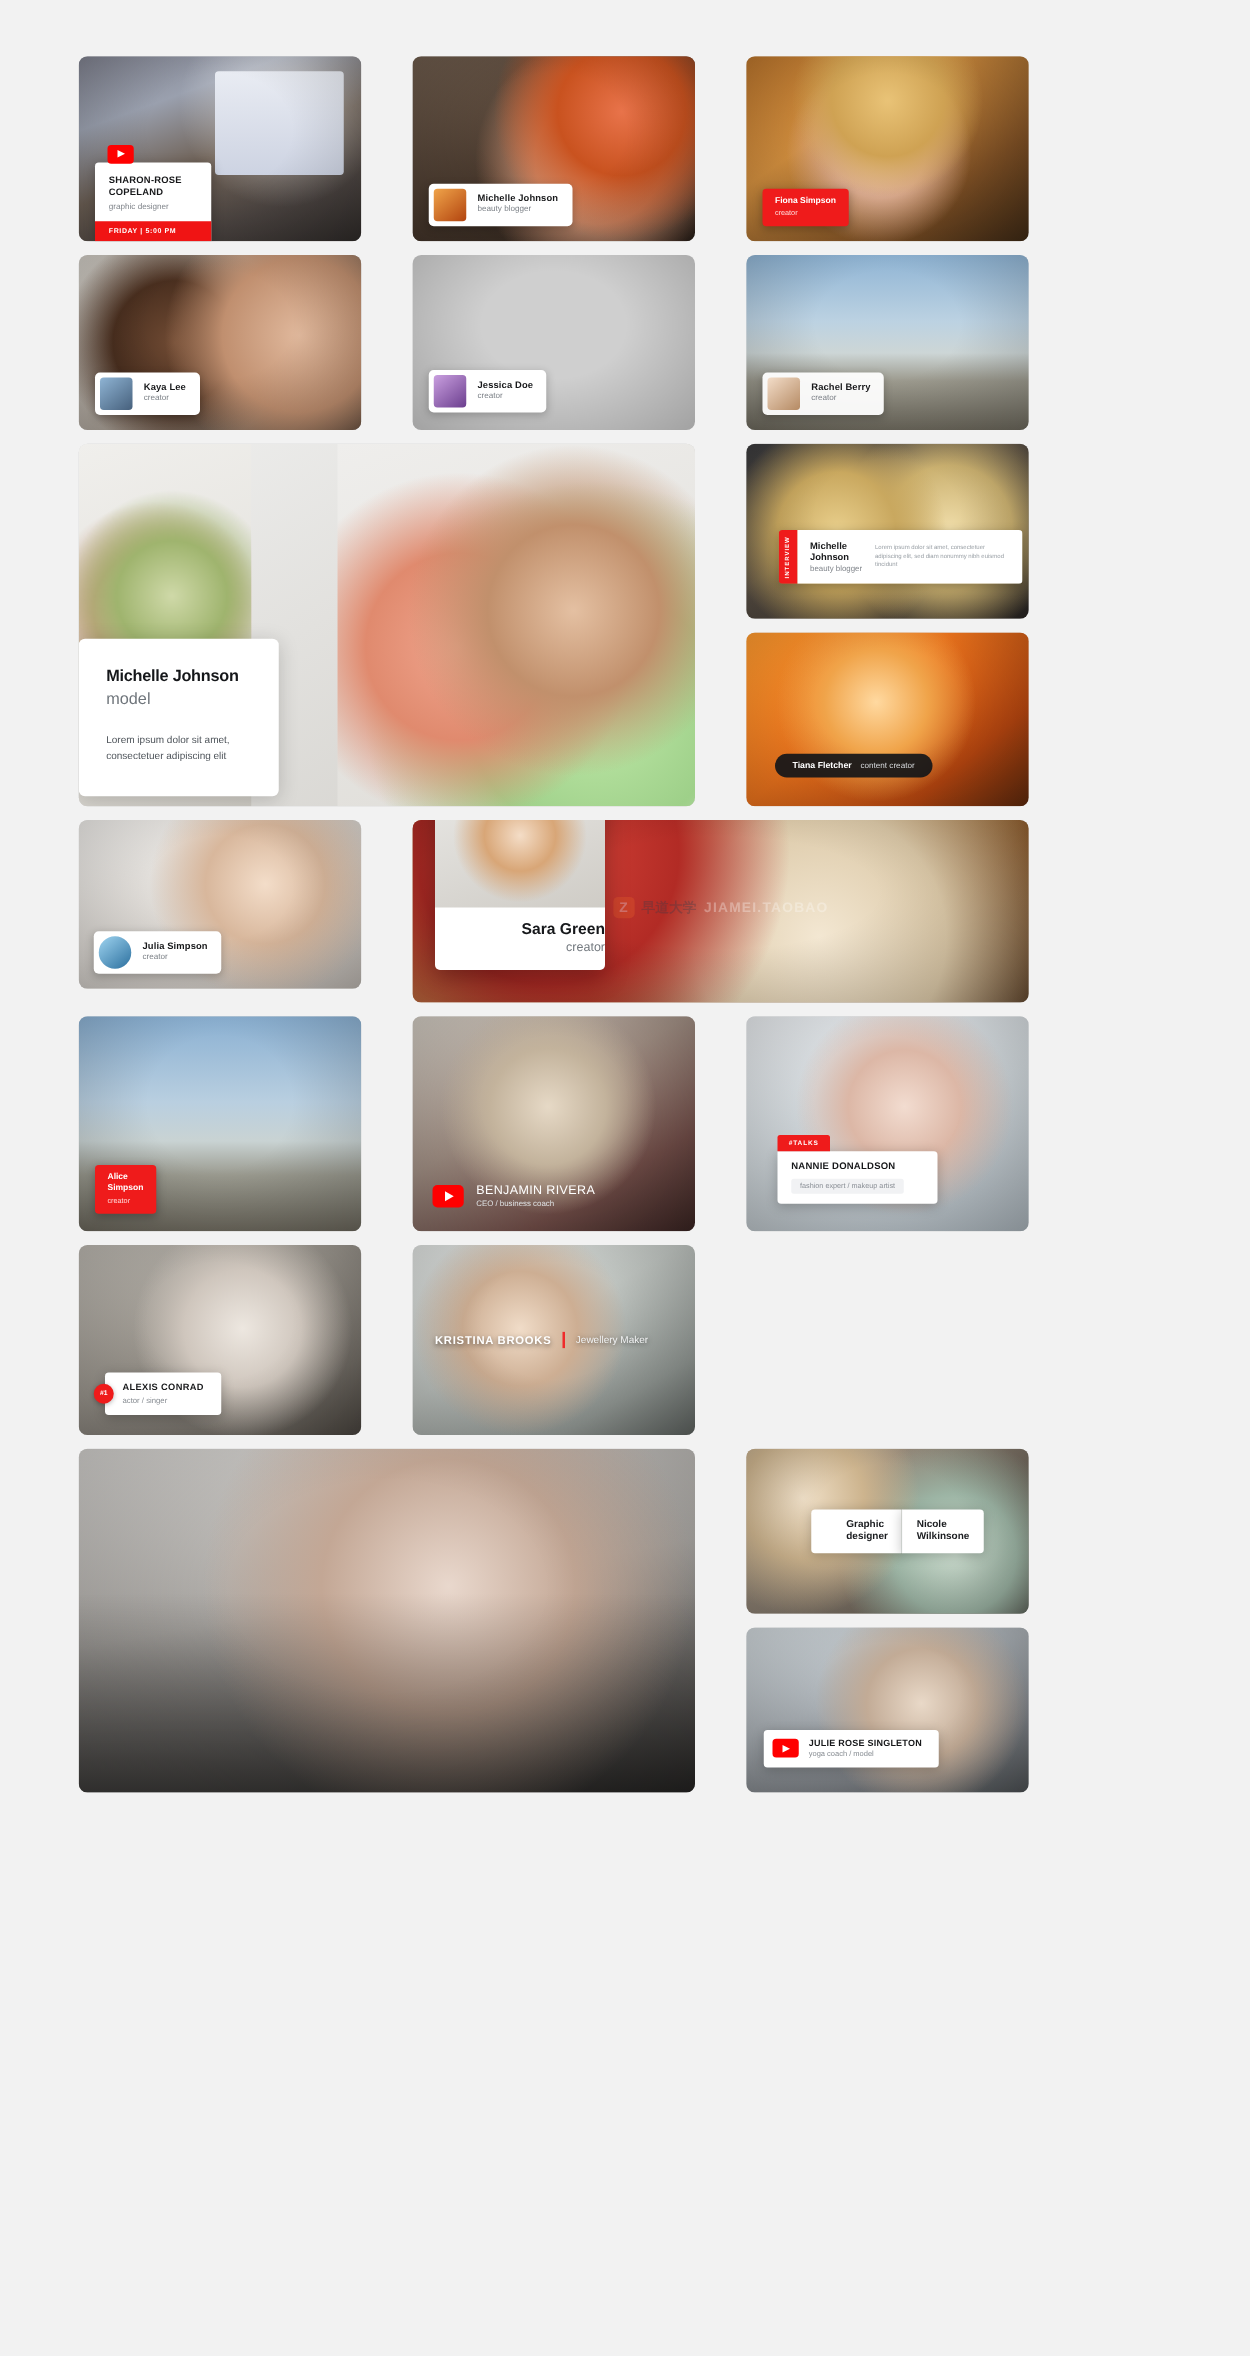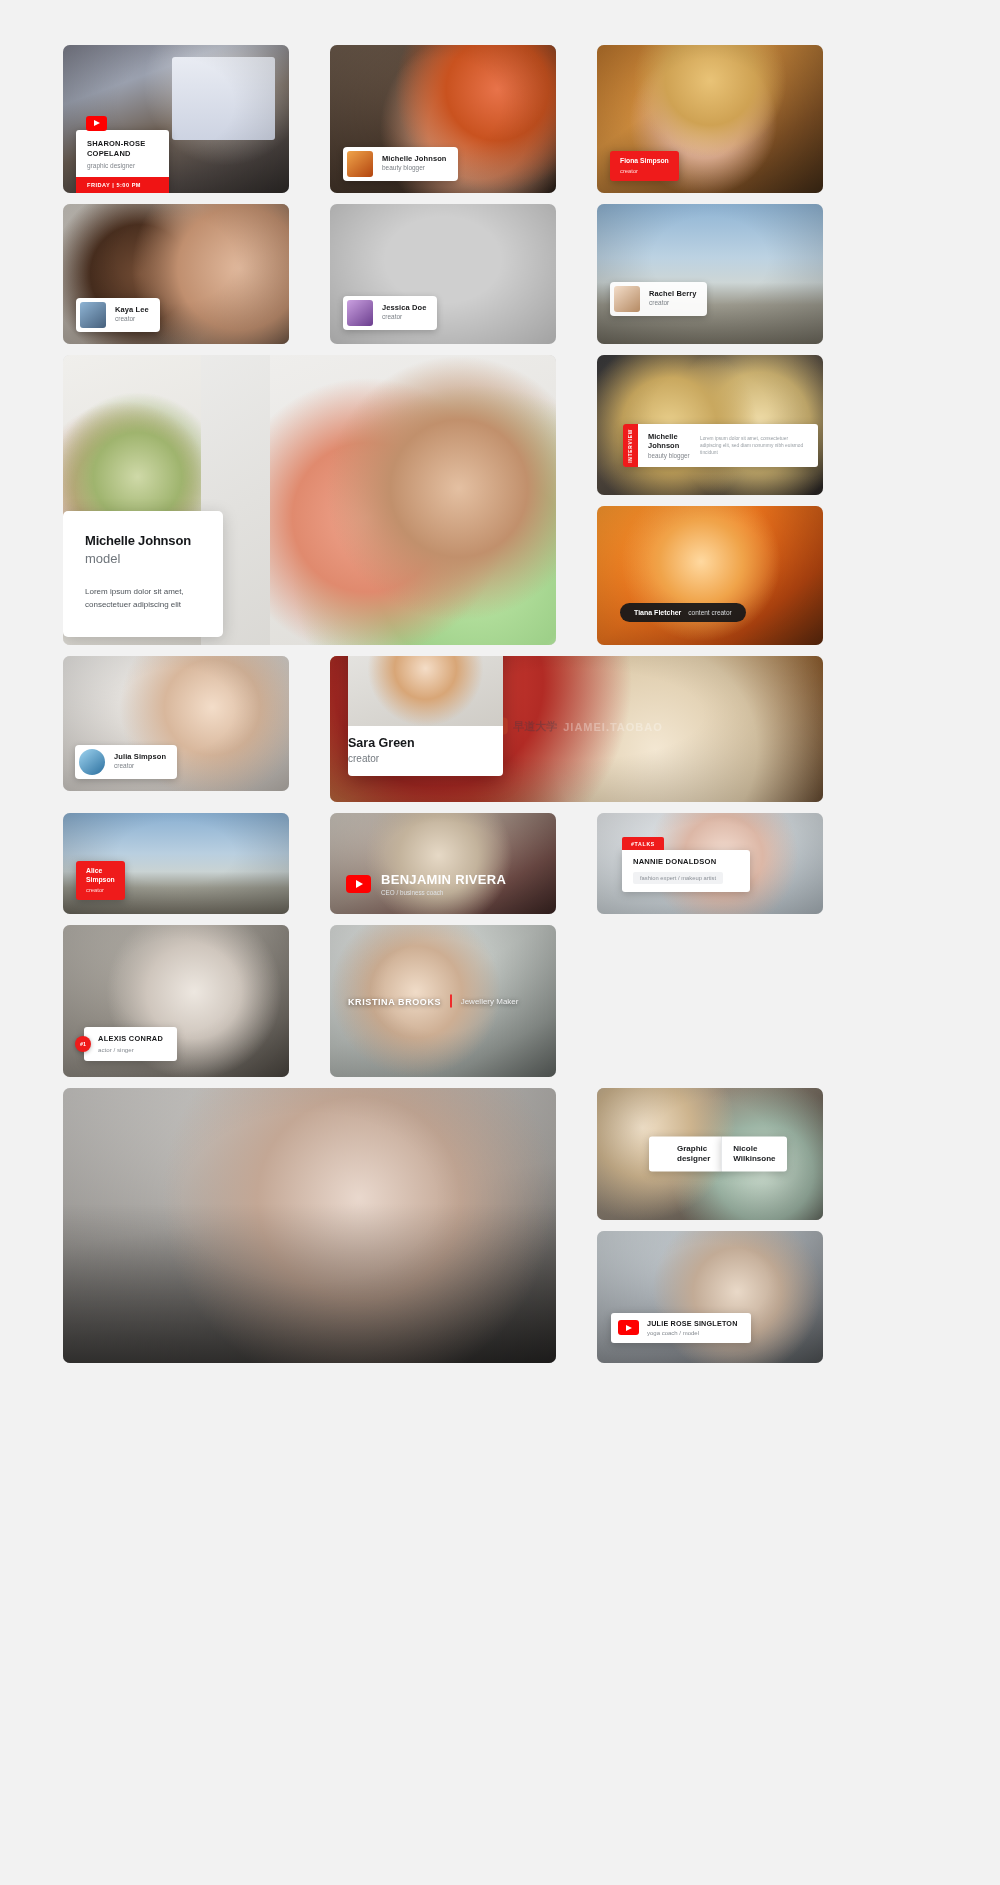--- a/index.html
+++ b/index.html
@@ -247,25 +247,25 @@
     border-radius: 5px;
     box-shadow: 0 3px 16px rgba(0,0,0,.18);
   }
   .panel .nm { font-size: 13px; font-weight: bold; color: #15171a; letter-spacing: -.2px; }
   .panel .rl { font-size: 13px; color: #6f757b; margin-top: 3px; }
   .panel .dsc { font-size: 8px; color: #4e545a; line-height: 1.55; margin-top: 20px; }
 
   
   .panel-portrait {
     position: absolute;
-    width: 155px;
+    width: 136px;
     background: #fff;
     border-radius: 4px;
     box-shadow: 0 5px 20px rgba(0,0,0,.30);
-    text-align: left;
+    text-align: right;
     overflow: hidden;
   }
   .panel-portrait .pimg {
     width: 100%; height: 96px;
     background:
       radial-gradient(circle at 50% 40%, #f4ddc7 0%, #d8a677 32%, transparent 60%),
       linear-gradient(160deg,#e8e7e4 0%,#cfccc6 100%);
   }
   .panel-portrait .pnm {
     font-size: 12.5px; font-weight: bold; color: #16181b; margin-top: 10px;
@@ -343,21 +343,21 @@
     display: flex; align-items: center; justify-content: center;
     flex: 0 0 auto;
   }
   .yt-row .btn .tri {
     width: 0; height: 0;
     border-left: 7px solid #fff;
     border-top: 4.2px solid transparent;
     border-bottom: 4.2px solid transparent;
     margin-left: 2px;
   }
-  .yt-row .nm { font-size: 13px; font-weight: bold; color: #fff; letter-spacing: .3px; }
+  .yt-row .nm { font-size: 10px; font-weight: normal; color: #fff; letter-spacing: .3px; }
   .yt-row .rl { font-size: 6.3px; color: #dfe2e4; margin-top: 2px; }
 
   
   .hash-card { position: absolute; }
   .hash-card .tag {
     display: inline-block;
     background: #ef1b1b;
     color: #fff;
     font-size: 5.2px; font-weight: bold; letter-spacing: .7px;
     padding: 3.5px 9px;
@@ -484,21 +484,21 @@
     font-size: 11px; font-weight: bold;
     display: flex; align-items: center; justify-content: center;
   }
   .wm .t1 { font-size: 11px; color: #2f3a4a; font-weight: bold; }
   .wm .t2 { font-size: 11px; color: #fff; font-weight: bold; letter-spacing: 1px; }
 
   
   .h148 { height: 148px; }
   .h140 { height: 140px; }
   .h290 { height: 290px; }
-  .h140s { height: 101px; }
+  .h140s { height: 172px; }
   .h152 { height: 152px; }
   .h275 { height: 275px; }
 </style>
 </head>
 <body>
 
 <div class="grid">
 
   <div class="cell h148">
     <div class="card">
@@ -566,21 +566,21 @@
           <div class="nm">Jessica Doe</div>
           <div class="rl">creator</div>
         </div>
       </div>
     </div>
   </div>
 
   <div class="cell h140">
     <div class="card">
       <div class="photo ph-beach vig"></div>
-      <div class="badge-white" style="left:13px; bottom:28px; background:rgba(255,255,255,.94);align-items:center;">
+      <div class="badge-white" style="left:13px; bottom:12px; background:rgba(255,255,255,.94);align-items:center;">
         <div class="avatar av-f"></div>
         <div class="txt">
           <div class="nm">Rachel Berry</div>
           <div class="rl">creator</div>
         </div>
       </div>
     </div>
   </div>
 
   <div class="cell col-span2 h290">

